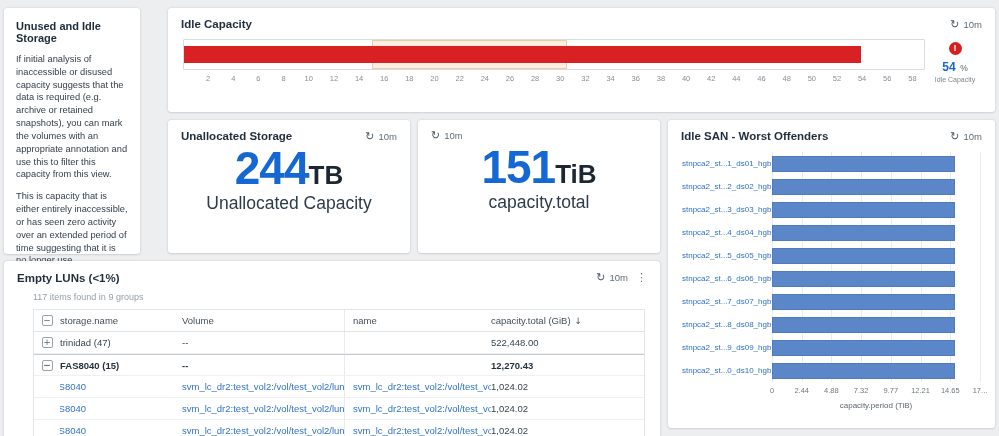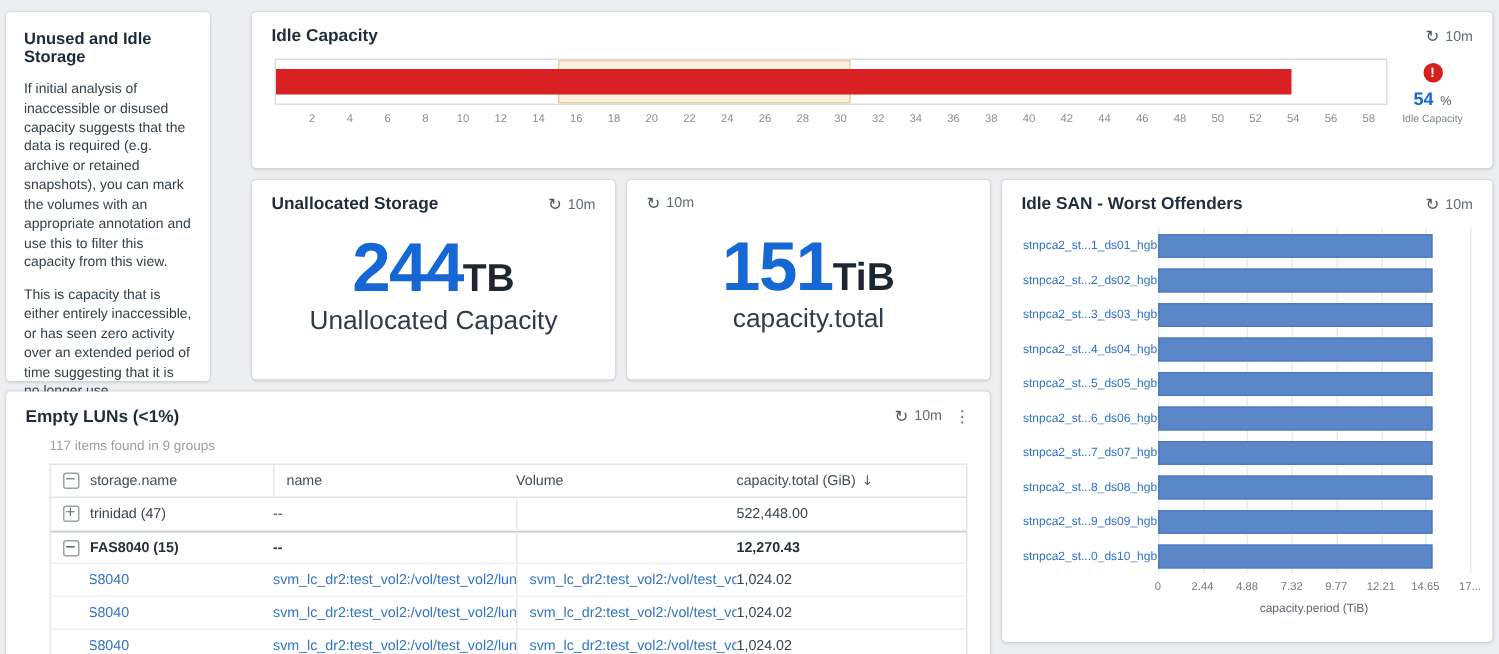--- a/index.html
+++ b/index.html
@@ -44,21 +44,21 @@
     width: 13px; height: 13px; border-radius: 50%; background: #d6201f; color: #fff;
     font-size: 9px; font-weight: 700; line-height: 13px; text-align: center; margin: 0 auto 2px;
   }
   .readout-val { color: #1568d3; font-weight: 700; font-size: 12px; }
   .readout-unit { color: #55606a; font-size: 8.5px; }
   .readout-lbl { color: #7c868e; font-size: 7px; margin-top: 1px; }
 
   
   #unalloc-card { left: 168px; top: 120px; width: 242px; height: 133px; }
   #pools-card   { left: 418px; top: 120px; width: 242px; height: 133px; }
-  .kpi-body { text-align: center; margin-top: 13px; line-height: 1; }
+  .kpi-body { text-align: center; margin-top: 3px; line-height: 1; }
   .kpi-num { font-size: 46px; font-weight: 700; color: #1568d3; letter-spacing: -1px; }
   .kpi-unit { font-size: 26px; font-weight: 600; color: #1c2732; }
   .kpi-cap { font-size: 17.5px; color: #2e3b48; margin-top: 4px; font-weight: 400; }
 
   
   #san-card { left: 668px; top: 120px; width: 327px; height: 308px; }
   .san-plot { position: relative; margin: 10px 15px 0 14px; }
   .san-grid { position: absolute; left: 90px; right: 0; top: 0; bottom: 0; }
   .san-gridline { position: absolute; top: 0; bottom: 0; width: 1px; background: #e9ecef; }
   .san-rows { position: relative; }
@@ -296,22 +296,22 @@
     </span>
   </div>
   <div class="luns-summary">117 items found in 9 groups</div>
   <div class="t-wrap">
 
     <div class="t-row t-header">
       <span class="t-cell c-icon">
           <span class="sq">−</span>
         </span>
       <span class="t-cell">storage.name</span>
+      <span class="t-cell">Volume</span>
       <span class="t-cell c-name">name</span>
-      <span class="t-cell">Volume</span>
       <span class="t-cell">
         <span>capacity.total (GiB)</span>
         <span class="sort-arrow">↓</span>
       </span>
     </div>
 
     <div class="t-row">
       <span class="t-cell c-icon">
           <span class="sq">+</span>
         </span>

